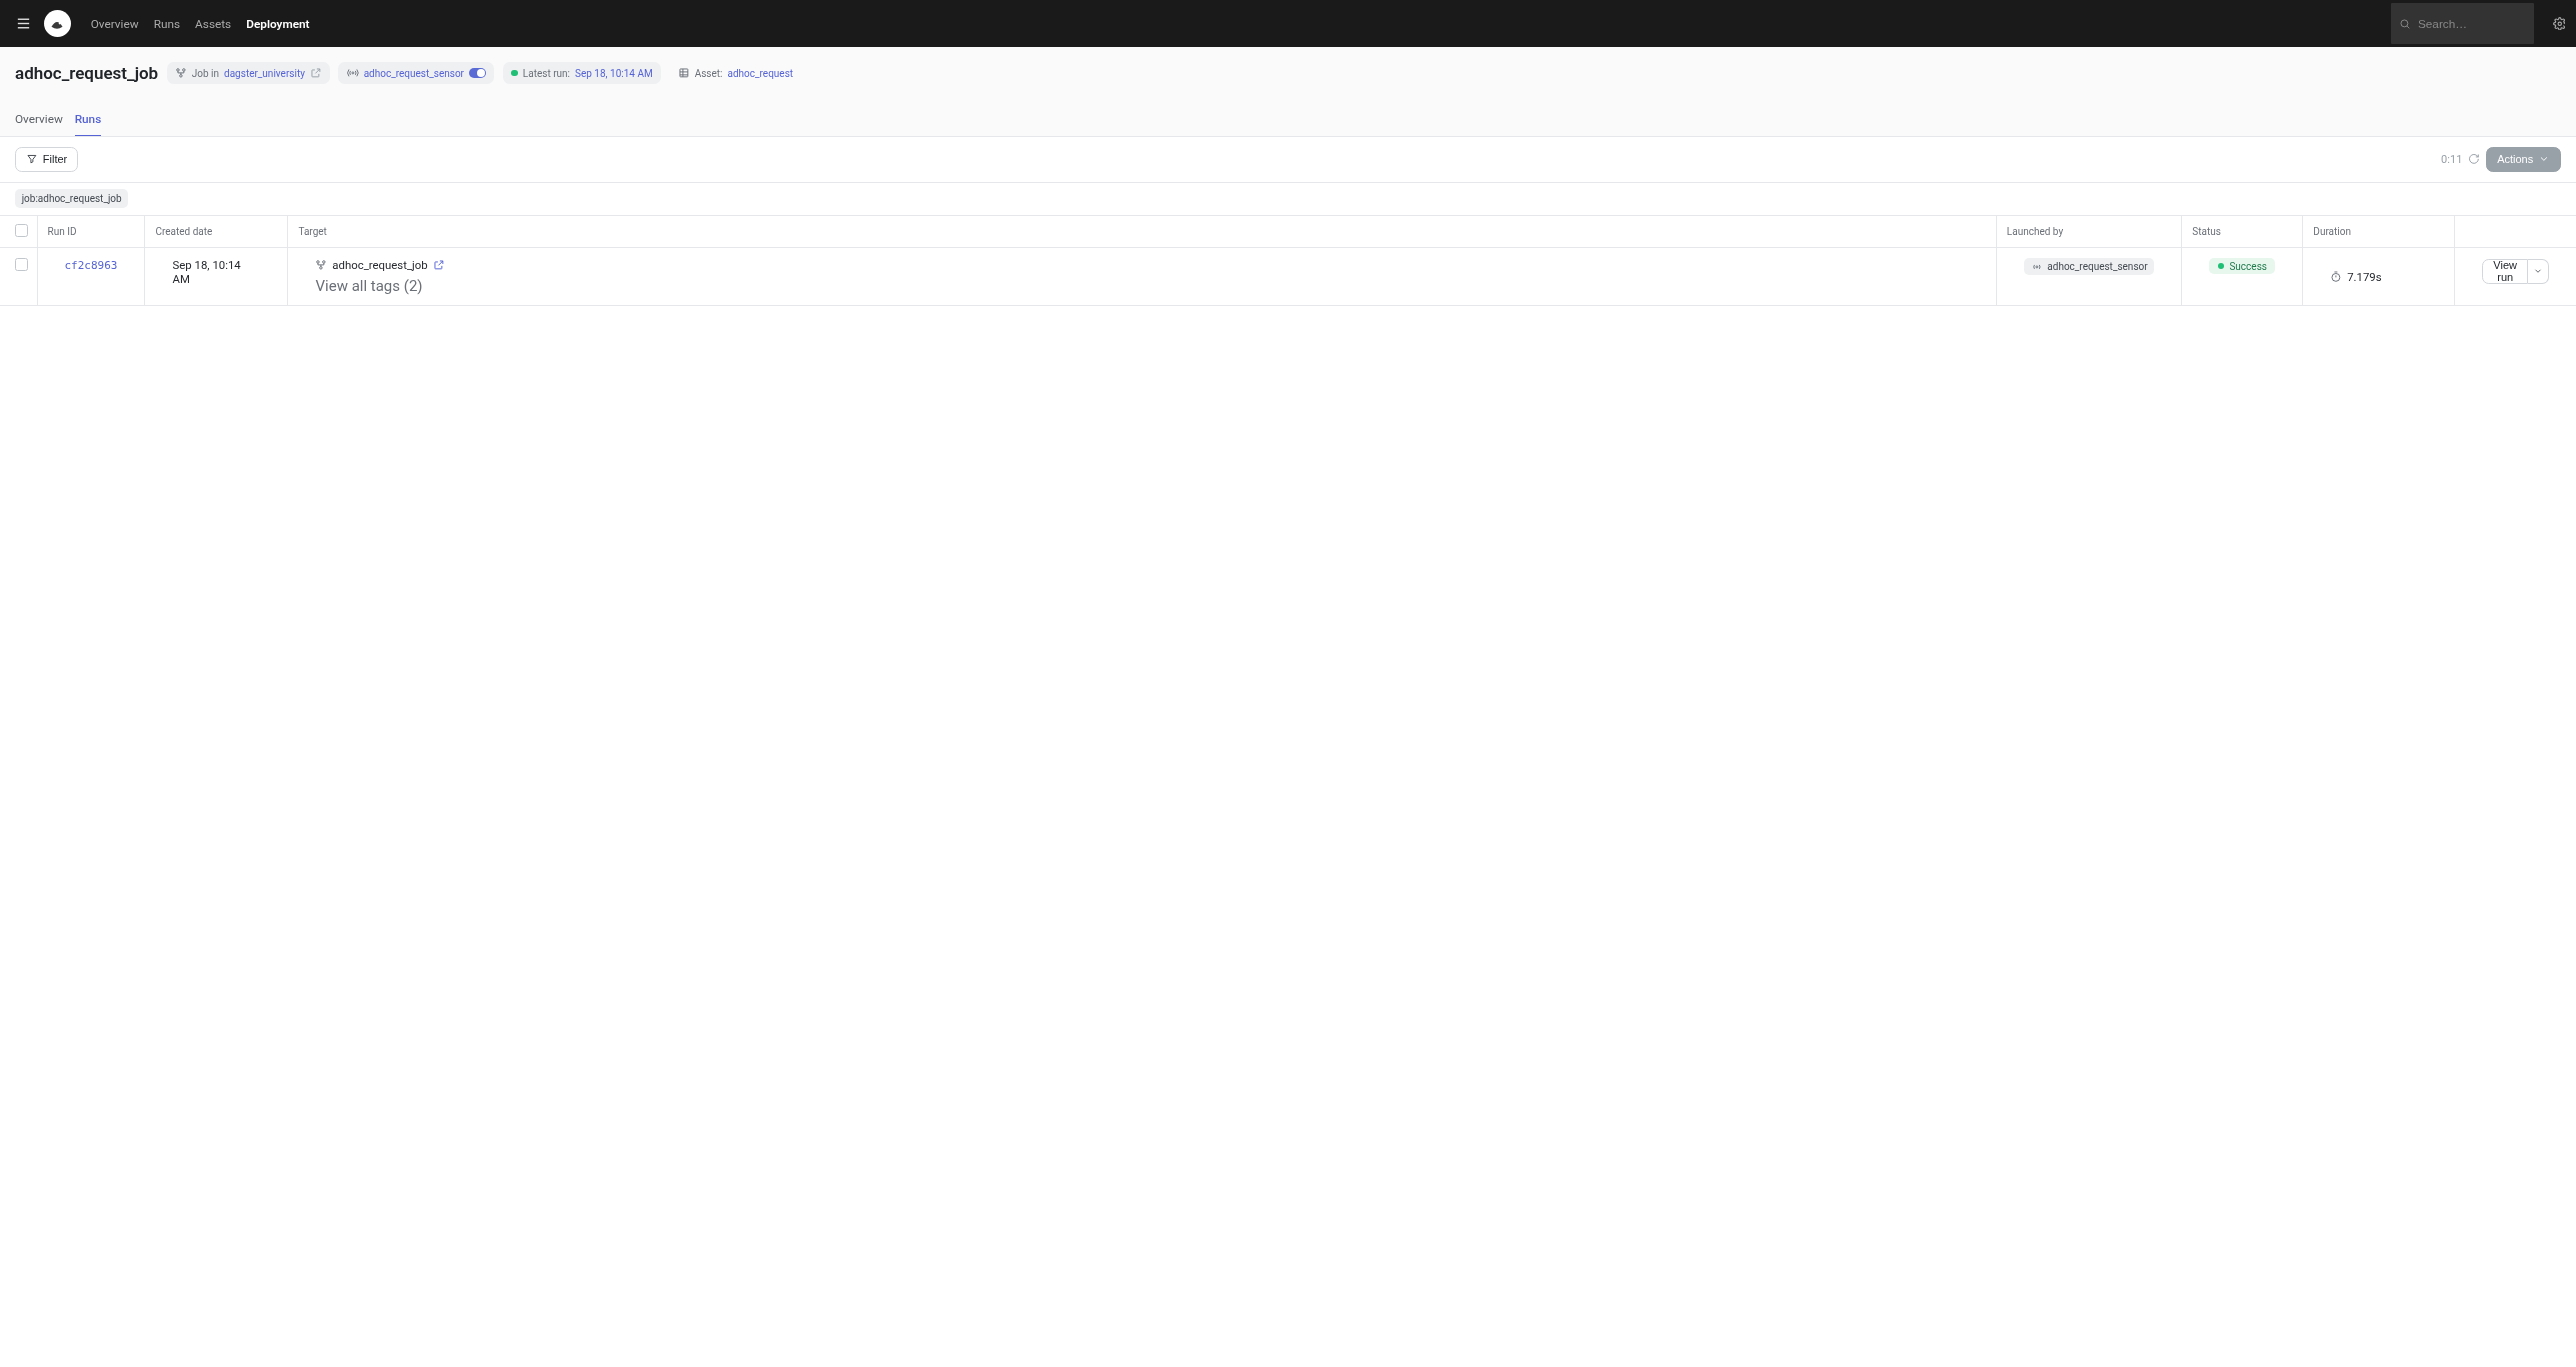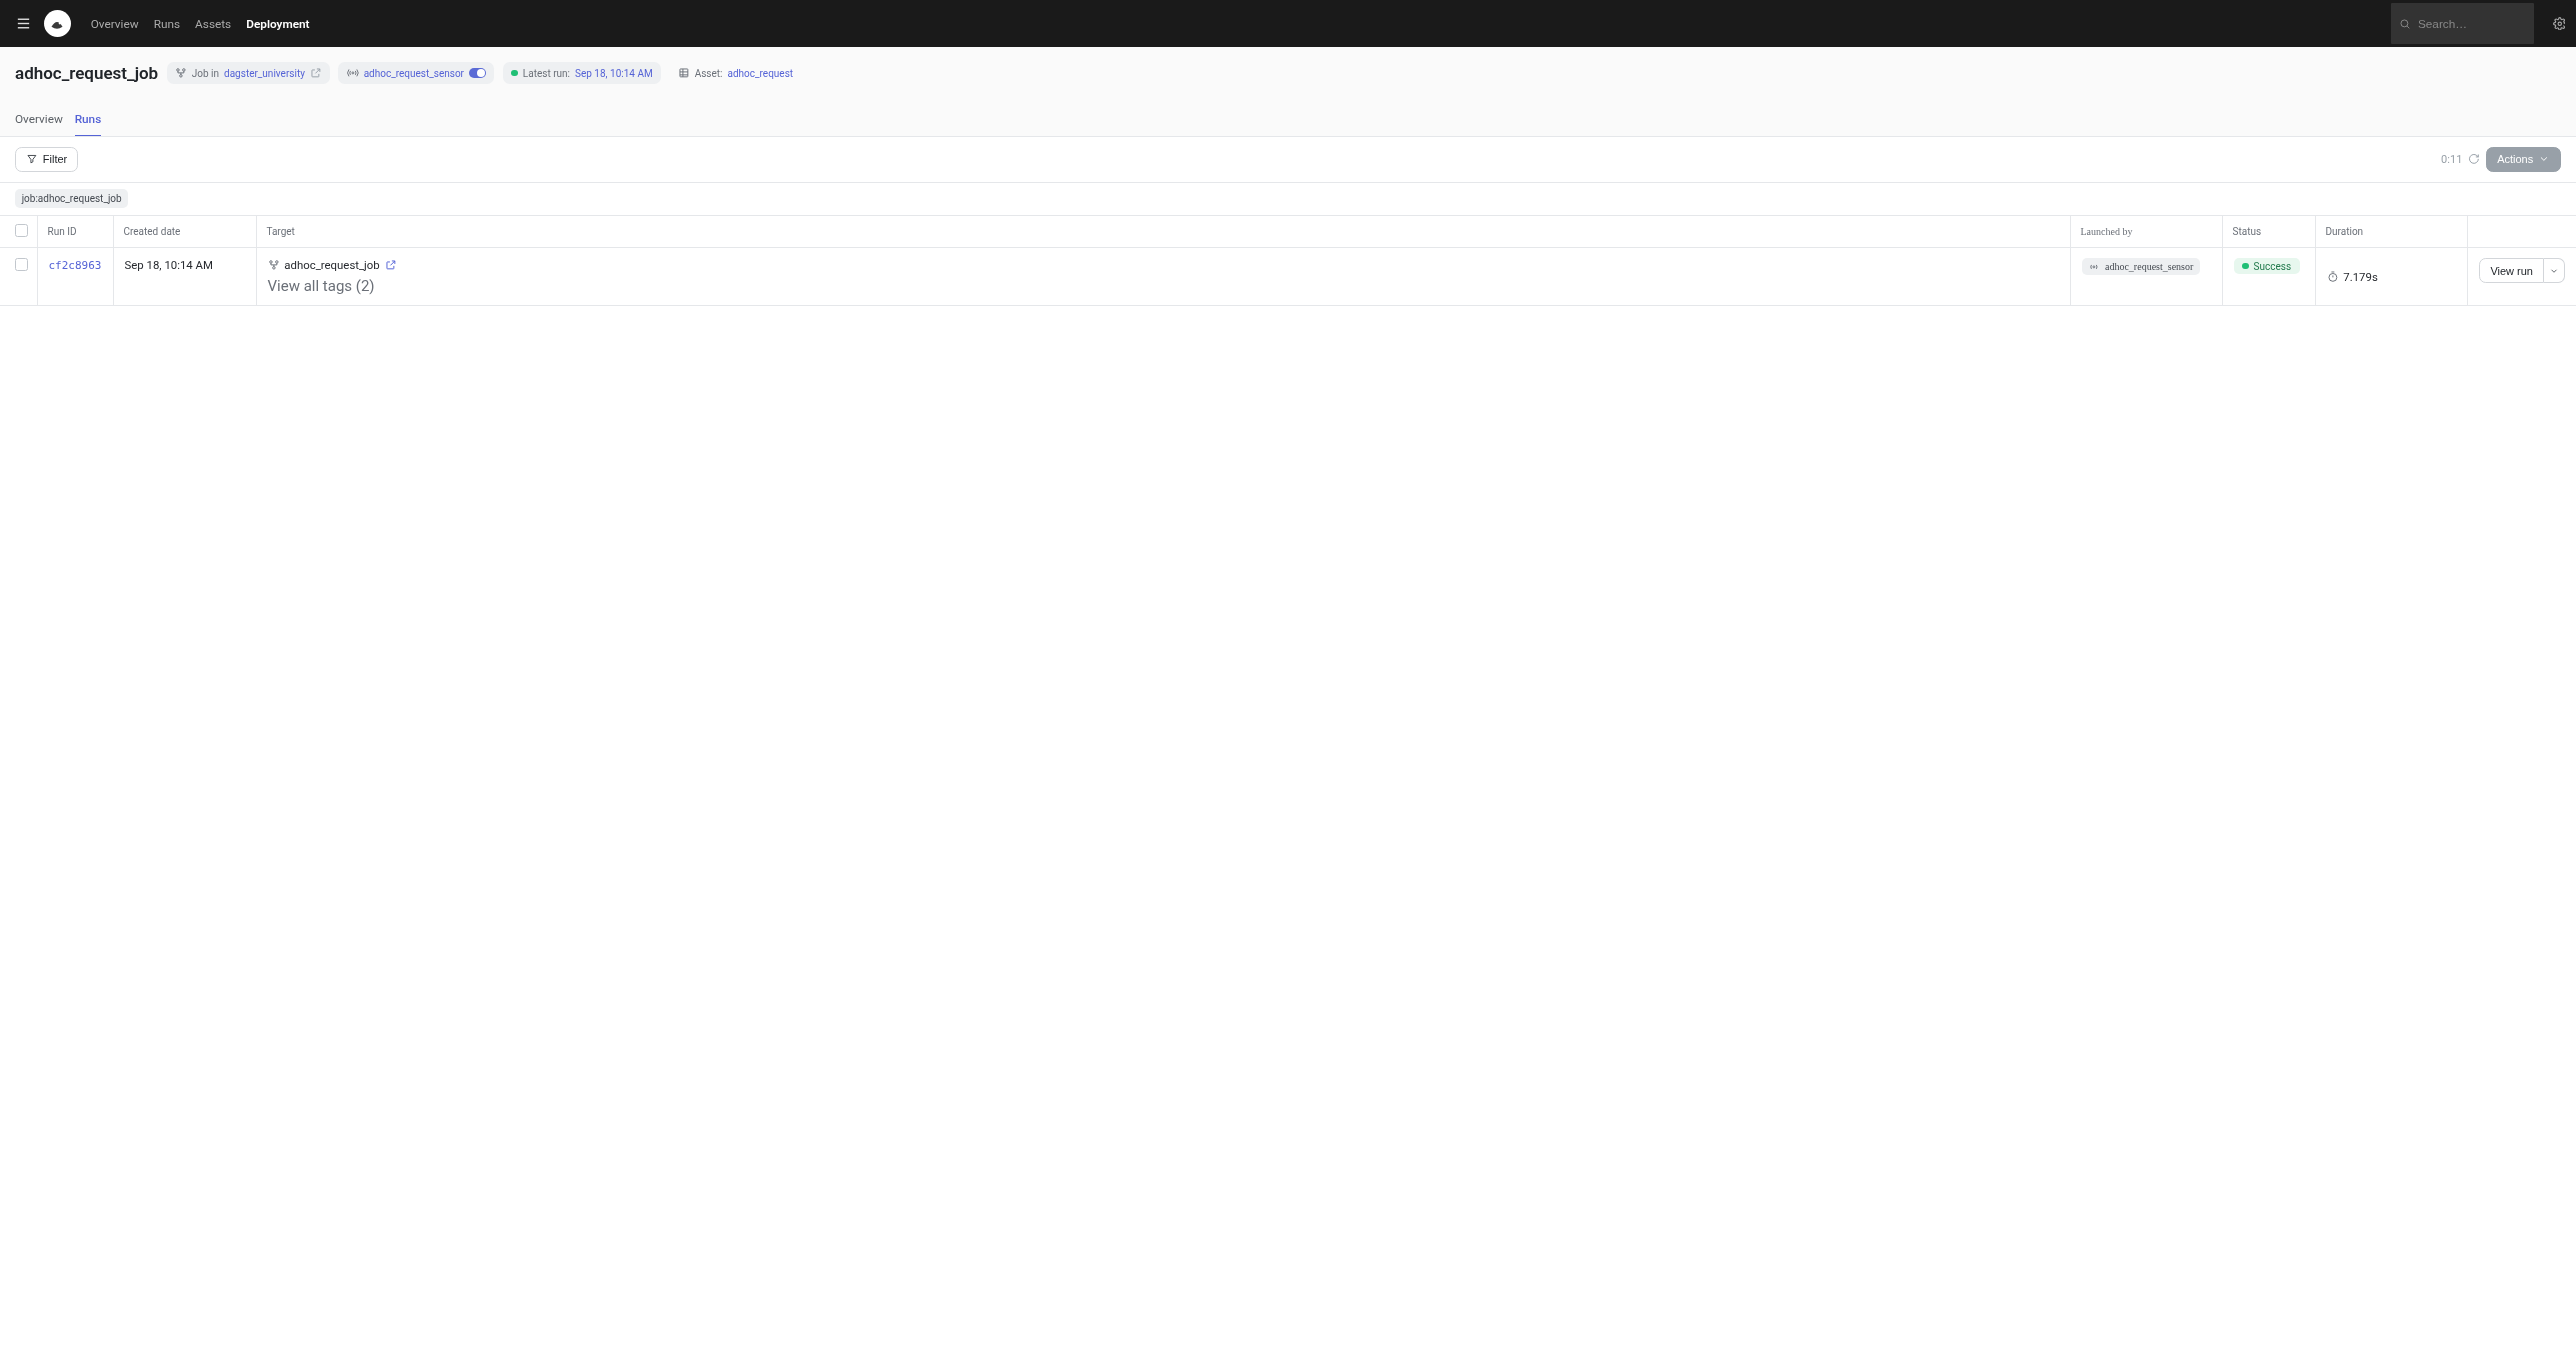--- a/index.html
+++ b/index.html
@@ -212,36 +212,36 @@
       text-align: left;
       font-weight: 400;
       font-size: 10px;
       color: #6b7078;
       padding: 8.4px 10px;
       border-top: 0.8px solid #e5e7ea;
       border-bottom: 0.8px solid #e5e7ea;
       background: #fff;
     }
     .table td {
-      padding: 10px 11px;
+      padding: 10px 27px;
       border-bottom: 0.8px solid #e5e7ea;
       vertical-align: top;
       font-size: 11.4px;
       color: #26292e;
     }
     .table th:first-child, .table td:first-child {
       width: 37px;
       text-align: center;
       padding-left: 15px;
       padding-right: 8.4px;
     }
     .col-runid { width: 76px; border-left: 0.8px solid #e5e7ea;}
     .col-created { width: 143px; border-left: 0.8px solid #e5e7ea;}
     .col-target { border-left: 0.8px solid #e5e7ea;}
-    .col-launched { width: 152px; border-left: 0.8px solid #e5e7ea; font-family: Liberation Serif, serif;}
+    .col-launched { width: 152px; border-left: 0.8px solid #e5e7ea;}
     .col-status { width: 93px; border-left: 0.8px solid #e5e7ea;}
     .col-duration { width: 152px; border-left: 0.8px solid #e5e7ea;}
     .col-actions { width: 109px; border-left: 0.8px solid #e5e7ea;}
     .checkbox {
       width: 12.6px; height: 12.6px;
       border: 1.3px solid #c2c7cd;
       border-radius: 2.5px;
       display: inline-block;
       cursor: pointer;
     }

